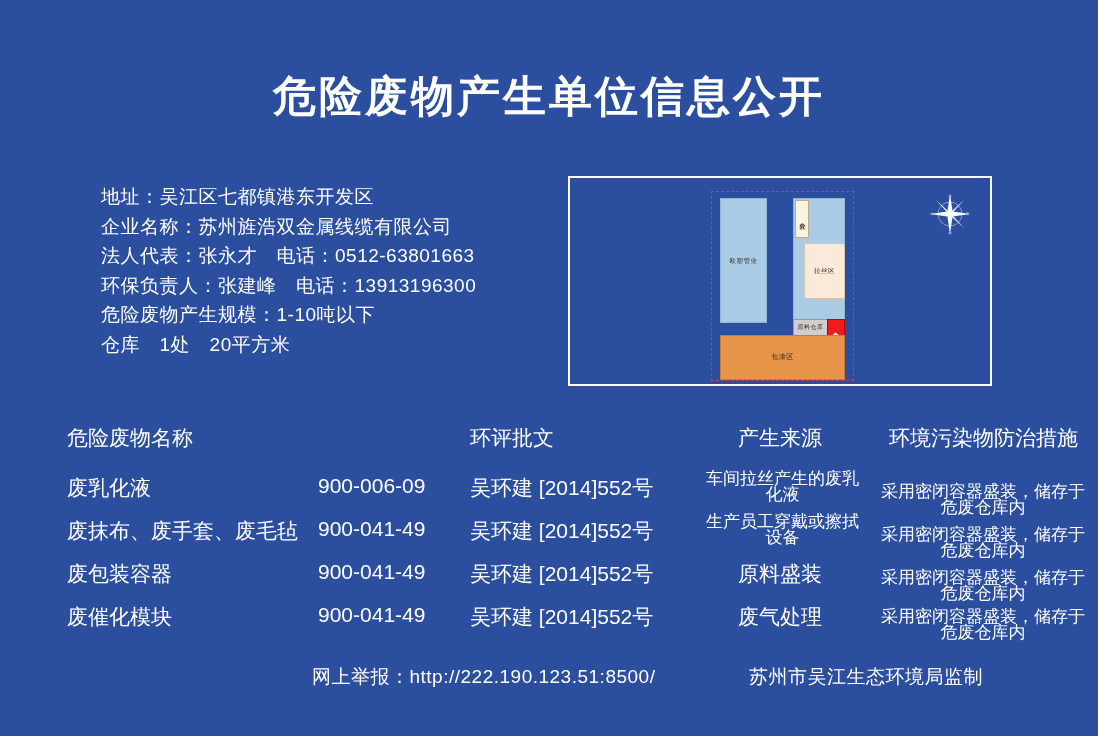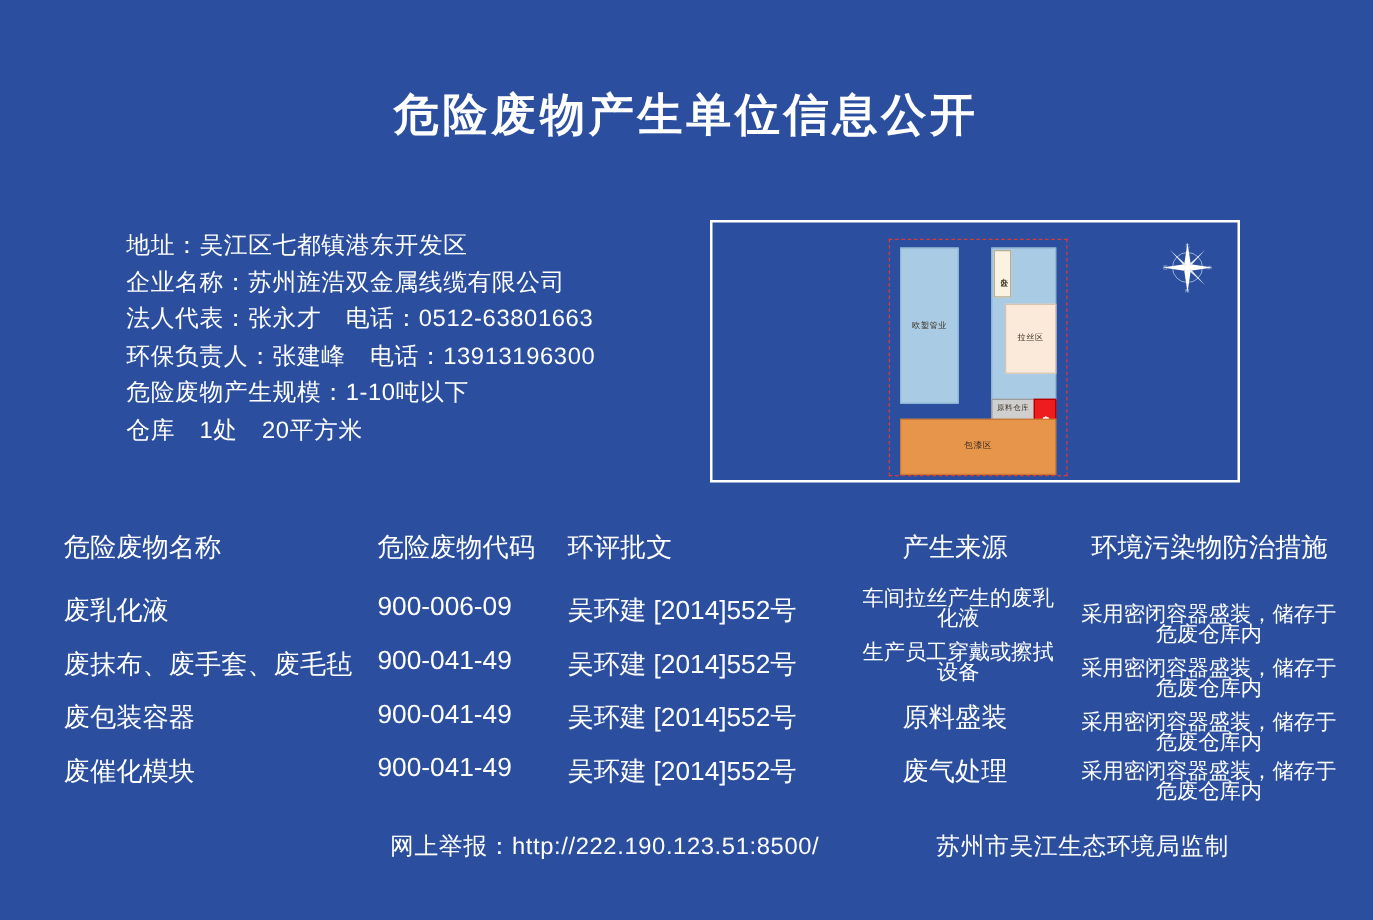--- a/index.html
+++ b/index.html
@@ -11,21 +11,21 @@
     overflow:hidden;
     position:relative;
     -webkit-font-smoothing:antialiased;
   }
   .page{position:absolute;inset:0;}
 
   
   .title{
     position:absolute;left:0;top:68px;width:1098px;
     text-align:center;
-    font-size:36px;font-weight:bold;letter-spacing:3px;
+    font-size:43px;font-weight:bold;letter-spacing:3px;
     color:#ffffff;
   }
 
   
   .info{
     position:absolute;left:101px;top:182px;width:470px;
   }
   .info-line{
     font-size:19px;
     line-height:29.5px;
@@ -91,21 +91,21 @@
     left:150px;top:157px;width:125px;height:45px;
     background:#e8954c;border:1px solid #c97a34;
     font-size:7px;
   }
   .compass{
     position:absolute;right:18px;top:14px;width:44px;height:44px;
   }
 
   
   .table{
-    position:absolute;left:0;top:424px;width:938px;
+    position:absolute;left:0;top:424px;width:938px;padding-left:16px;
   }
   .trow{
     position:relative;
     height:43px;
   }
   .cell{
     position:absolute;
     white-space:nowrap;
     color:#ffffff;
   }
@@ -200,21 +200,20 @@
       <text x="22" y="41.5" font-size="3.4" fill="#cddaf0" text-anchor="middle" font-family="DejaVu Sans, sans-serif">南</text>
       <text x="4.2" y="23.3" font-size="3.4" fill="#cddaf0" text-anchor="middle" font-family="DejaVu Sans, sans-serif">西</text>
       <text x="39.8" y="23.3" font-size="3.4" fill="#cddaf0" text-anchor="middle" font-family="DejaVu Sans, sans-serif">东</text>
     </svg>
   </div>
 
   <div class="table">
 
     <div class="trow hdr">
       <div class="cell c-name">危险废物名称</div>
-      <div class="cell c-code">危险废物代码</div>
       <div class="cell c-appr">环评批文</div>
       <div class="cell c-src">产生来源</div>
       <div class="cell c-meas">环境污染物防治措施</div>
     </div>
 
     <div class="trow row-body">
       <div class="cell c-name">废乳化液</div>
       <div class="cell c-code">900-006-09</div>
       <div class="cell c-appr">吴环建 [2014]552号</div>
       <div class="cell c-src small" style="top:1px">车间拉丝产生的废乳化液</div>

